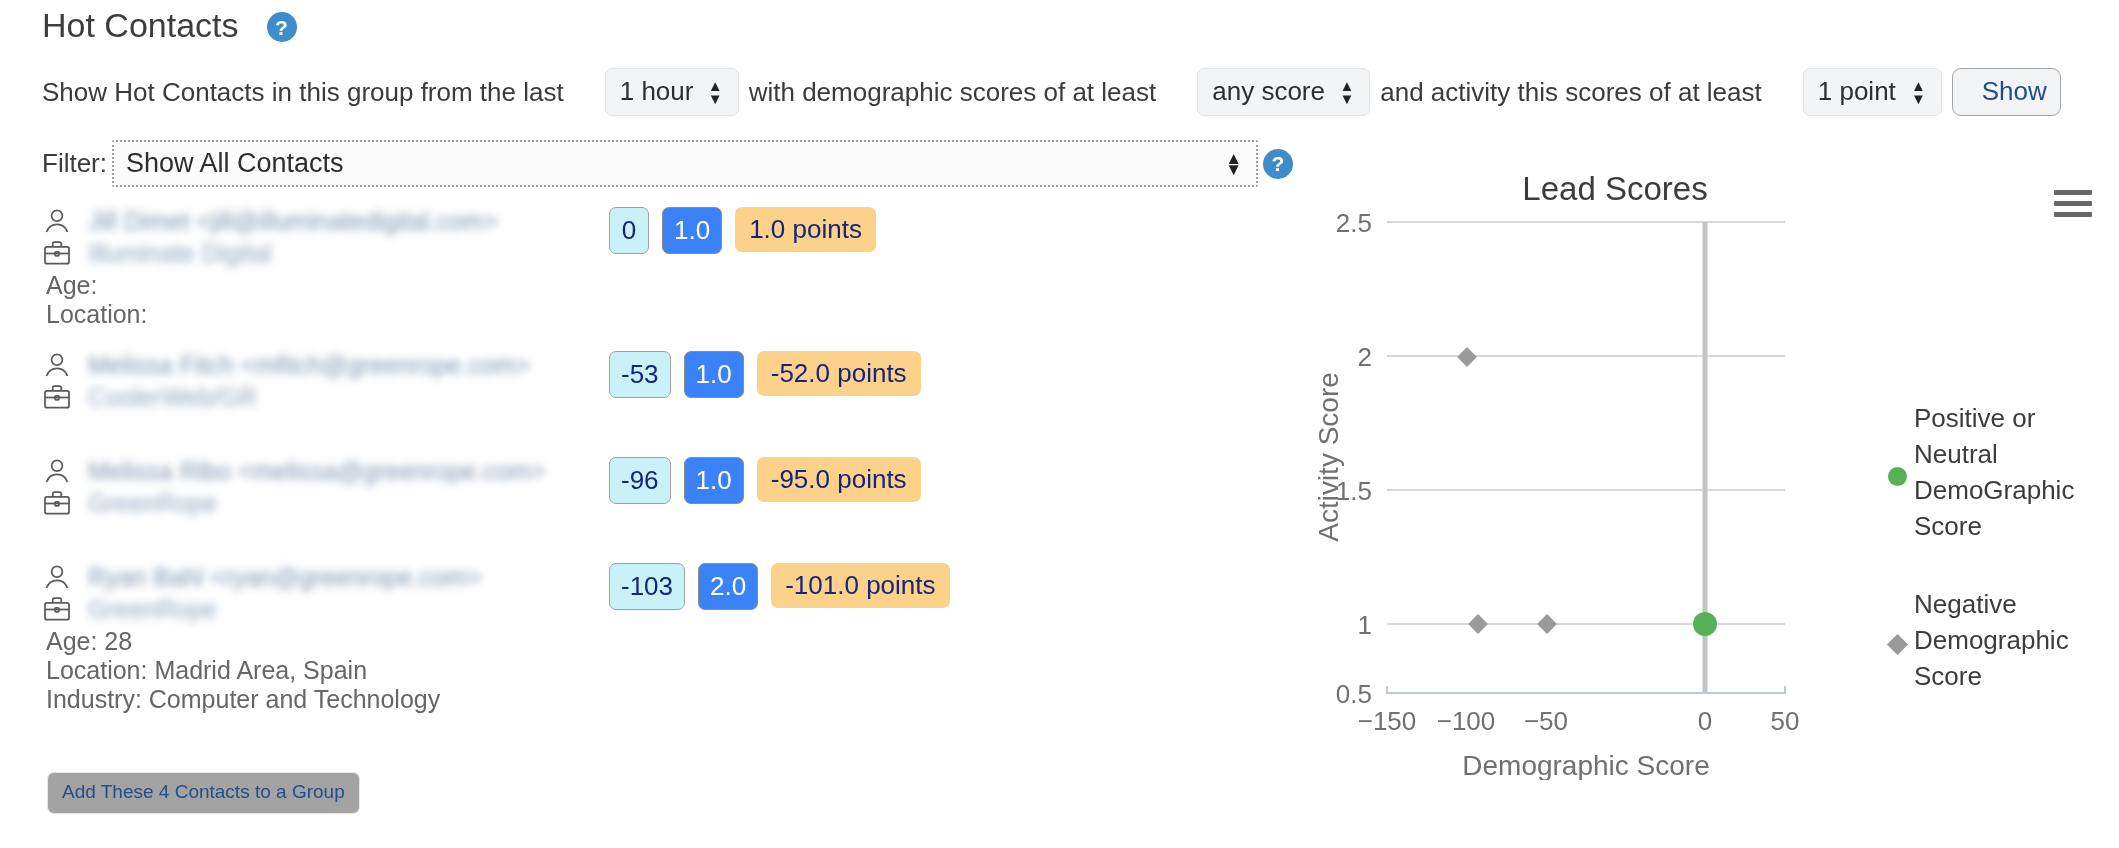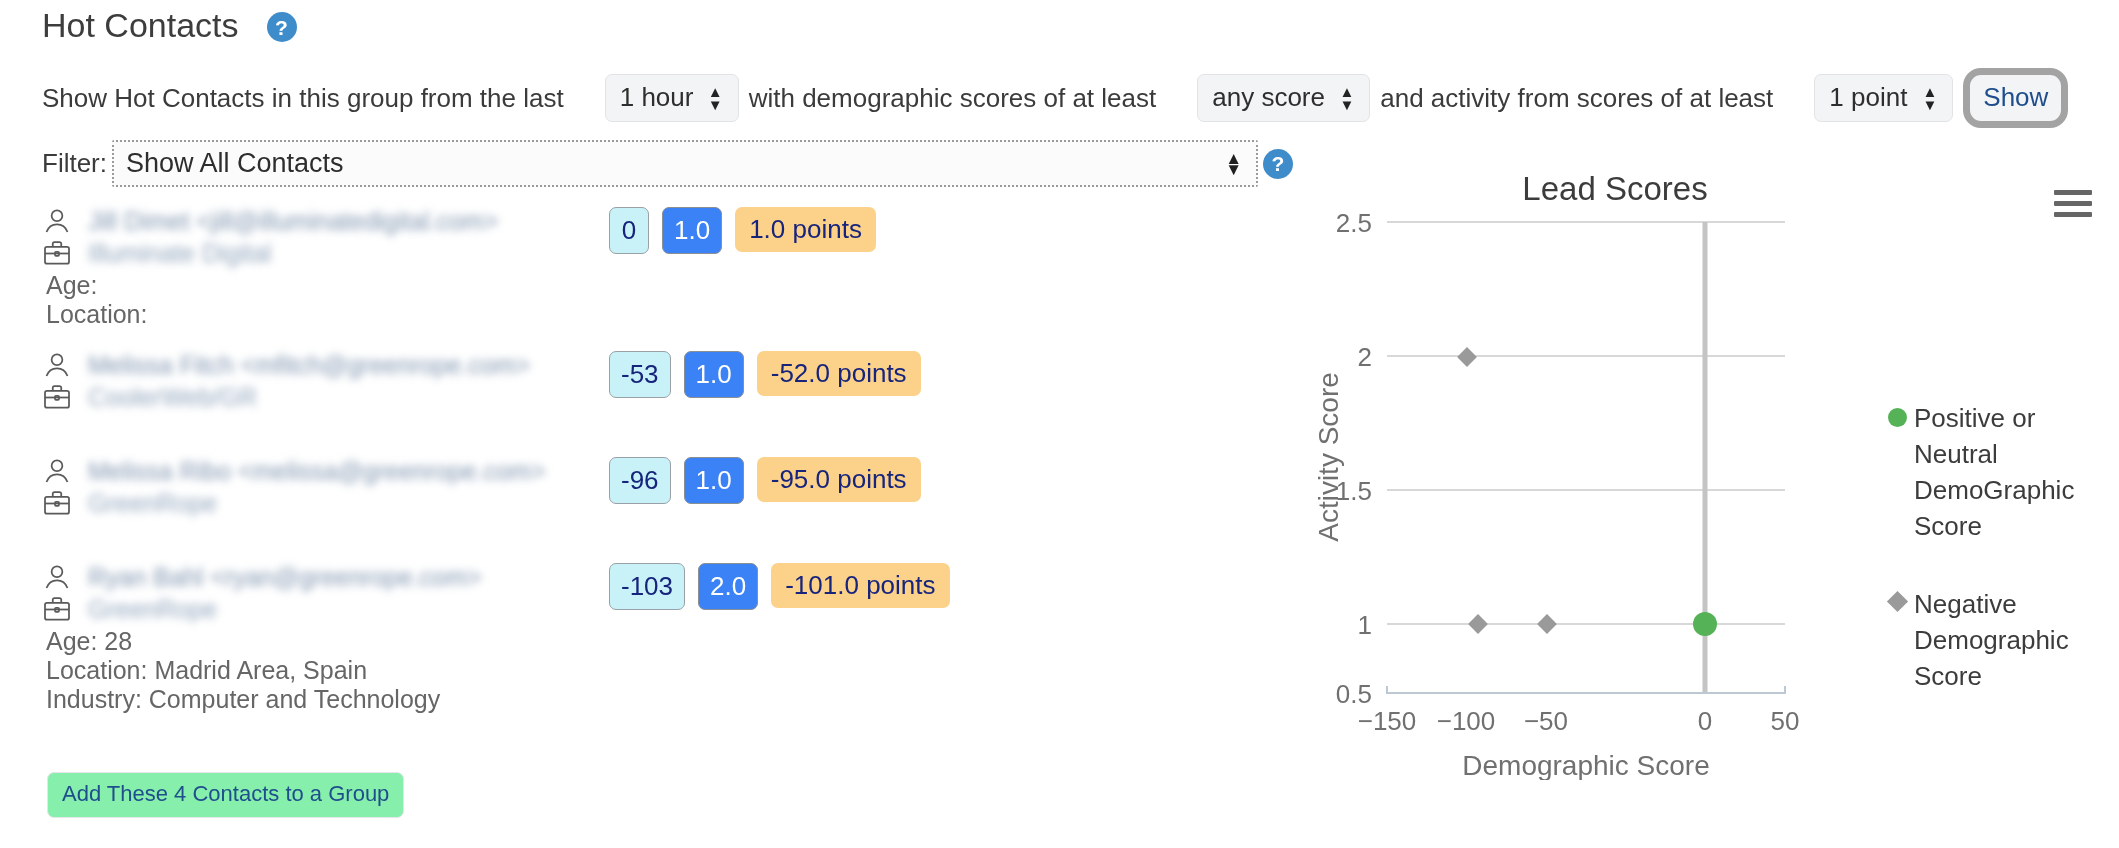--- a/index.html
+++ b/index.html
@@ -86,26 +86,26 @@
     align-items: center;
     gap: 4px;
     color: #232323;
     font-size: 13px;
     line-height: 7px;
   }
   .sel-wrap .spin span { display: block; font-size: 15px; line-height: 9px; }
 
   .show-btn {
     background: #f3f4f6;
-    border: 7px solid #a3a3a3;
-    border-radius: 18px;
+    border: 1px solid #a3a3a3;
+    border-radius: 9px;
     color: #1f4e8c;
     font-family: "Liberation Sans", sans-serif;
     font-size: 26px;
-    padding: 7px 13px 8px 13px;
+    padding: 7px 13px 8px 29px;
     margin-left: 10px;
     cursor: pointer;
   }
 
   
   .filter-row {
     position: absolute;
     left: 42px; top: 140px;
     display: flex;
     align-items: center;
@@ -223,26 +223,26 @@
   .detail-line {
     font-size: 25px;
     line-height: 29px;
     color: #666666;
   }
 
   
   .add-btn {
     position: absolute;
     left: 47px; top: 772px;
-    background: #86efac;
+    background: #a3a3a3;
     border: 1px solid #e4e6e9;
     border-radius: 7px;
     color: #1f4e8c;
     font-family: "Liberation Sans", sans-serif;
-    font-size: 22px;
+    font-size: 19px;
     padding: 8px 14px 10px 14px;
     cursor: pointer;
   }
 
   
   .chart-panel {
     position: absolute;
     left: 1300px; top: 160px;
     width: 810px; height: 620px;
   }
@@ -271,21 +271,21 @@
 
   .plot-svg { position: absolute; left: 0; top: 0; }
 
   .legend {
     position: absolute;
     left: 580px; top: 240px;
     width: 230px;
   }
   .legend-item {
     display: flex;
-    align-items: flex-start;
+    align-items: center;
     margin-bottom: 42px;
     cursor: pointer;
   }
   .legend-marker {
     width: 34px;
     flex: none;
     padding-top: 8px;
     display: flex;
     justify-content: center;
   }
@@ -331,21 +331,21 @@
   <span class="sel-wrap">
     <select class="native-select">
       <option>any score</option>
     </select>
     <span class="spin">
         <span>▲</span>
         <span>▼</span>
       </span>
   </span>
 
-  <span class="txt lead">and activity from scores of at least</span>
+  <span class="txt lead">and activity this scores of at least</span>
 
   <span class="sel-wrap">
     <select class="native-select">
       <option>1 point</option>
     </select>
     <span class="spin">
         <span>▲</span>
         <span>▼</span>
       </span>
   </span>

